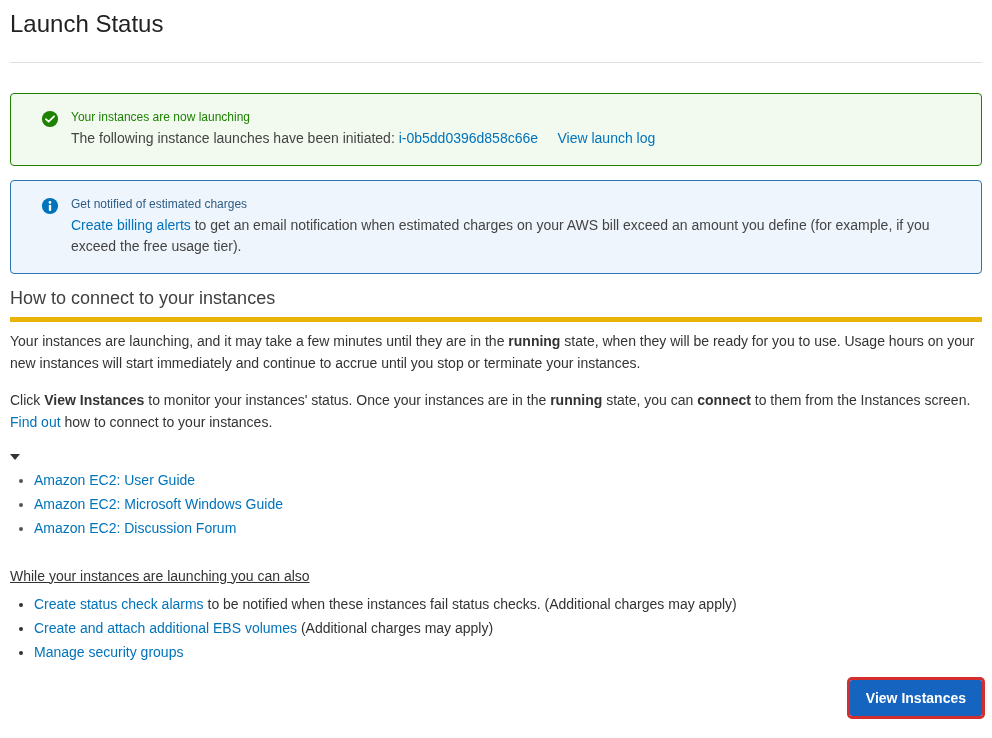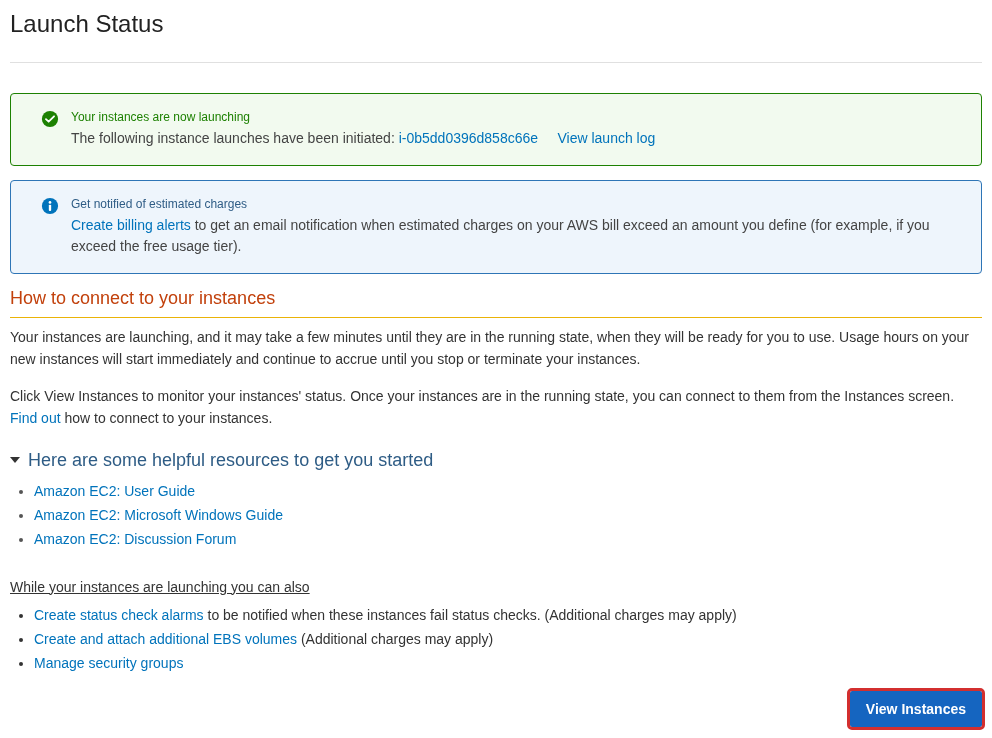--- a/index.html
+++ b/index.html
@@ -45,25 +45,25 @@
     font-weight: 400;
     margin-bottom: 4px;
   }
   .box-success .box-title { color: #1d8102; }
   .box-info .box-title { color: #2e5c85; }
   .box-body { color: #444; line-height: 1.5; }
   .link { color: #0073bb; cursor: pointer; text-decoration: none; }
   .section-header {
     font-size: 18px;
     font-weight: 400;
-    color: #c2410c;
+    color: #404040;
     margin-top: 12px;
     margin-bottom: 8px;
     padding-bottom: 8px;
-    border-bottom: 1px solid #eab308;
+    border-bottom: 5px solid #eab308;
   }
   .para {
     color: #333;
     line-height: 1.6;
     margin-bottom: 14px;
   }
   .subheader {
     font-size: 18px;
     font-weight: 400;
     color: #2e5c85;
@@ -103,21 +103,21 @@
     color: #fff;
     border: none;
     padding: 10px 16px;
     font-size: 14px;
     font-weight: 700;
     border-radius: 2px;
     cursor: pointer;
     outline: 3px solid #d32f2f;
     outline-offset: 0;
   }
-  b { font-weight: 400; }
+  b { font-weight: 700; }
 </style>
 </head>
 <body>
 
 <h1 class="page-title">Launch Status</h1>
 
 <div class="box box-success">
   <span class="box-icon">
     <svg viewBox="0 0 20 20" width="18" height="18">
         <circle cx="10" cy="10" r="9" fill="#1d8102"></circle>
@@ -152,21 +152,20 @@
 <p class="para">
   <span>Your instances are launching, and it may take a few minutes until they are in the </span><b>running</b><span> state, when they will be ready for you to use. Usage hours on your new instances will start immediately and continue to accrue until you stop or terminate your instances.</span>
 </p>
 
 <p class="para">
   <span>Click </span><b>View Instances</b><span> to monitor your instances' status. Once your instances are in the </span><b>running</b><span> state, you can </span><b>connect</b><span> to them from the Instances screen. </span><a class="link">Find out</a><span> how to connect to your instances.</span>
 </p>
 
 <div class="subheader">
   <span class="caret-down"></span>
-  <span>Here are some helpful resources to get you started</span>
 </div>
 
 <div class="columns">
   <div class="col">
     <ul class="links">
       <li><a class="link">Amazon EC2: User Guide</a></li>
       <li><a class="link">Amazon EC2: Microsoft Windows Guide</a></li>
       <li><a class="link">Amazon EC2: Discussion Forum</a></li>
     </ul>
   </div>

